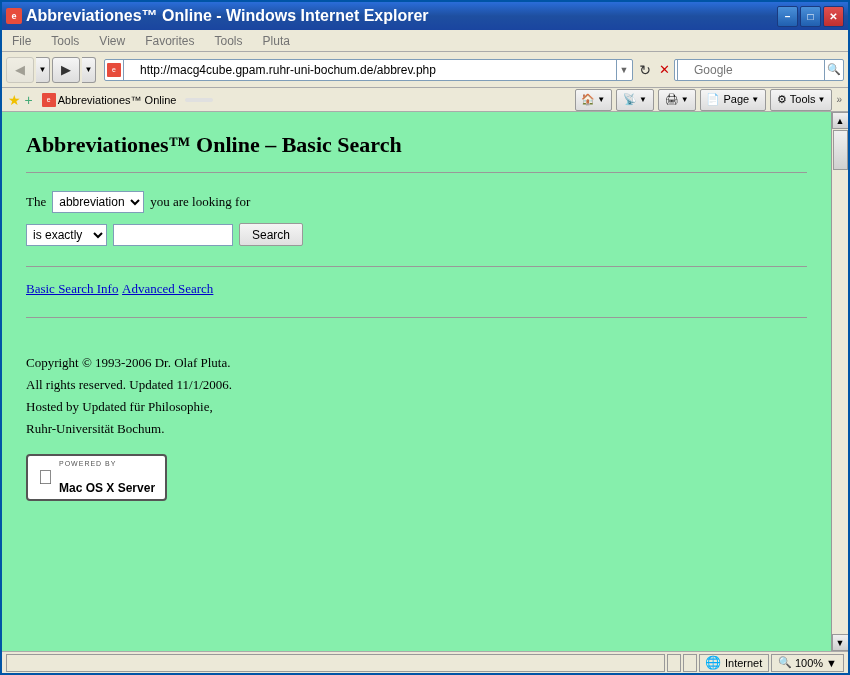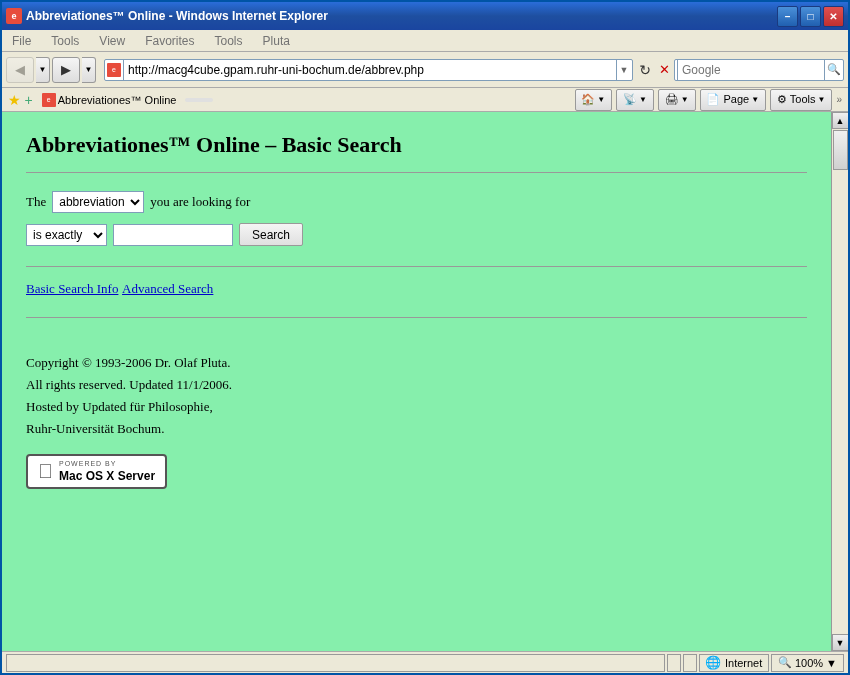--- a/index.html
+++ b/index.html
@@ -9,21 +9,21 @@
     .window { width: 850px; height: 675px; border: 2px solid #0054a6; display: flex; flex-direction: column; }
     
     
     .title-bar {
       background: linear-gradient(to bottom, #2a6dd9 0%, #1e4fa0 50%, #1a45a0 100%);
       height: 28px; display: flex; align-items: center; justify-content: space-between;
       padding: 0 4px; user-select: none;
     }
     .title-bar-left { display: flex; align-items: center; gap: 4px; }
     .title-bar-icon { width: 16px; height: 16px; background: #e74c3c; border-radius: 2px; display: flex; align-items: center; justify-content: center; font-size: 9px; color: white; font-weight: bold; }
-    .title-bar-text { color: white; font-size: 12px; font-weight: bold; }
+    .title-bar-text { color: white; font-size: 16px; font-weight: bold; }
     .title-bar-buttons { display: flex; gap: 2px; }
     .win-btn {
       width: 21px; height: 21px; border: 1px solid #1a3a80;
       display: flex; align-items: center; justify-content: center;
       cursor: pointer; font-size: 10px; font-weight: bold; color: white;
       background: linear-gradient(to bottom, #4a90d9, #2060b0);
       border-radius: 2px;
     }
     .win-btn.close { background: linear-gradient(to bottom, #e05050, #c03030); }
 
@@ -107,42 +107,42 @@
     .form-section { margin: 18px 0 14px 0; }
     .form-row { display: flex; align-items: center; gap: 6px; margin-bottom: 10px; flex-wrap: wrap; }
     .form-text { font-size: 13px; color: #000; font-family: 'Times New Roman', serif; }
     
     select {
       font-size: 12px; border: 1px solid #7f9db9; background: white;
       height: 22px; padding: 0 2px; cursor: pointer;
     }
     input[type="text"] {
       font-size: 12px; border: 1px solid #7f9db9; background: white;
-      height: 22px; padding: 0 4px; width: 120px;
+      height: 22px; padding: 0 16px; width: 120px;
     }
     .search-button {
       height: 23px; padding: 0 12px; background: linear-gradient(to bottom, #f5f5f5, #e0e0e0);
       border: 1px solid #999; border-radius: 2px; cursor: pointer; font-size: 12px; color: #000;
     }
 
     
     .links-section { margin: 18px 0; }
     .page-link { color: #0000cc; text-decoration: underline; cursor: pointer; font-size: 13px; font-family: 'Times New Roman', serif; }
 
     
     .footer { margin-top: 34px; font-size: 13px; color: #000; font-family: 'Times New Roman', serif; line-height: 1.7; }
 
     
     .osx-badge {
       display: inline-flex; align-items: center; gap: 6px;
       border: 2px solid #555; border-radius: 4px; padding: 4px 10px;
       margin-top: 14px; background: white; cursor: pointer;
     }
     .osx-badge-icon { font-size: 20px; color: #666; }
-    .osx-badge-text { display: flex; flex-direction: column; line-height: 1.2; }
+    .osx-badge-text { display: flex; flex-direction: column; line-height: 1.2; gap: 12px; }
     .osx-powered { font-size: 7px; color: #555; text-transform: uppercase; letter-spacing: 1px; }
     .osx-name { font-size: 12px; font-weight: bold; color: #000; }
 
     
     .status-bar {
       height: 22px; background: #ece9d8; border-top: 1px solid #aaa;
       display: flex; align-items: center; padding: 0 4px; gap: 4px;
     }
     .status-panels { display: flex; flex: 1; align-items: center; gap: 2px; }
     .status-panel {

